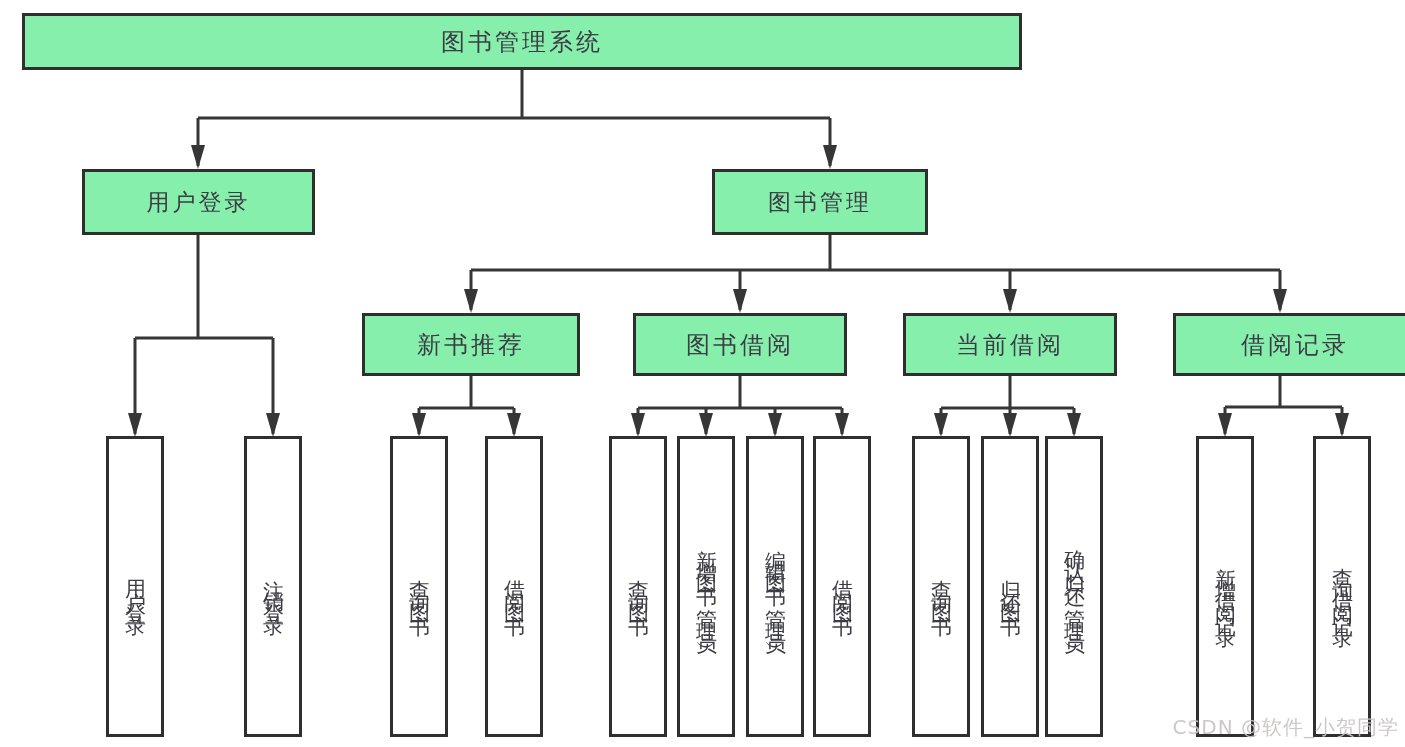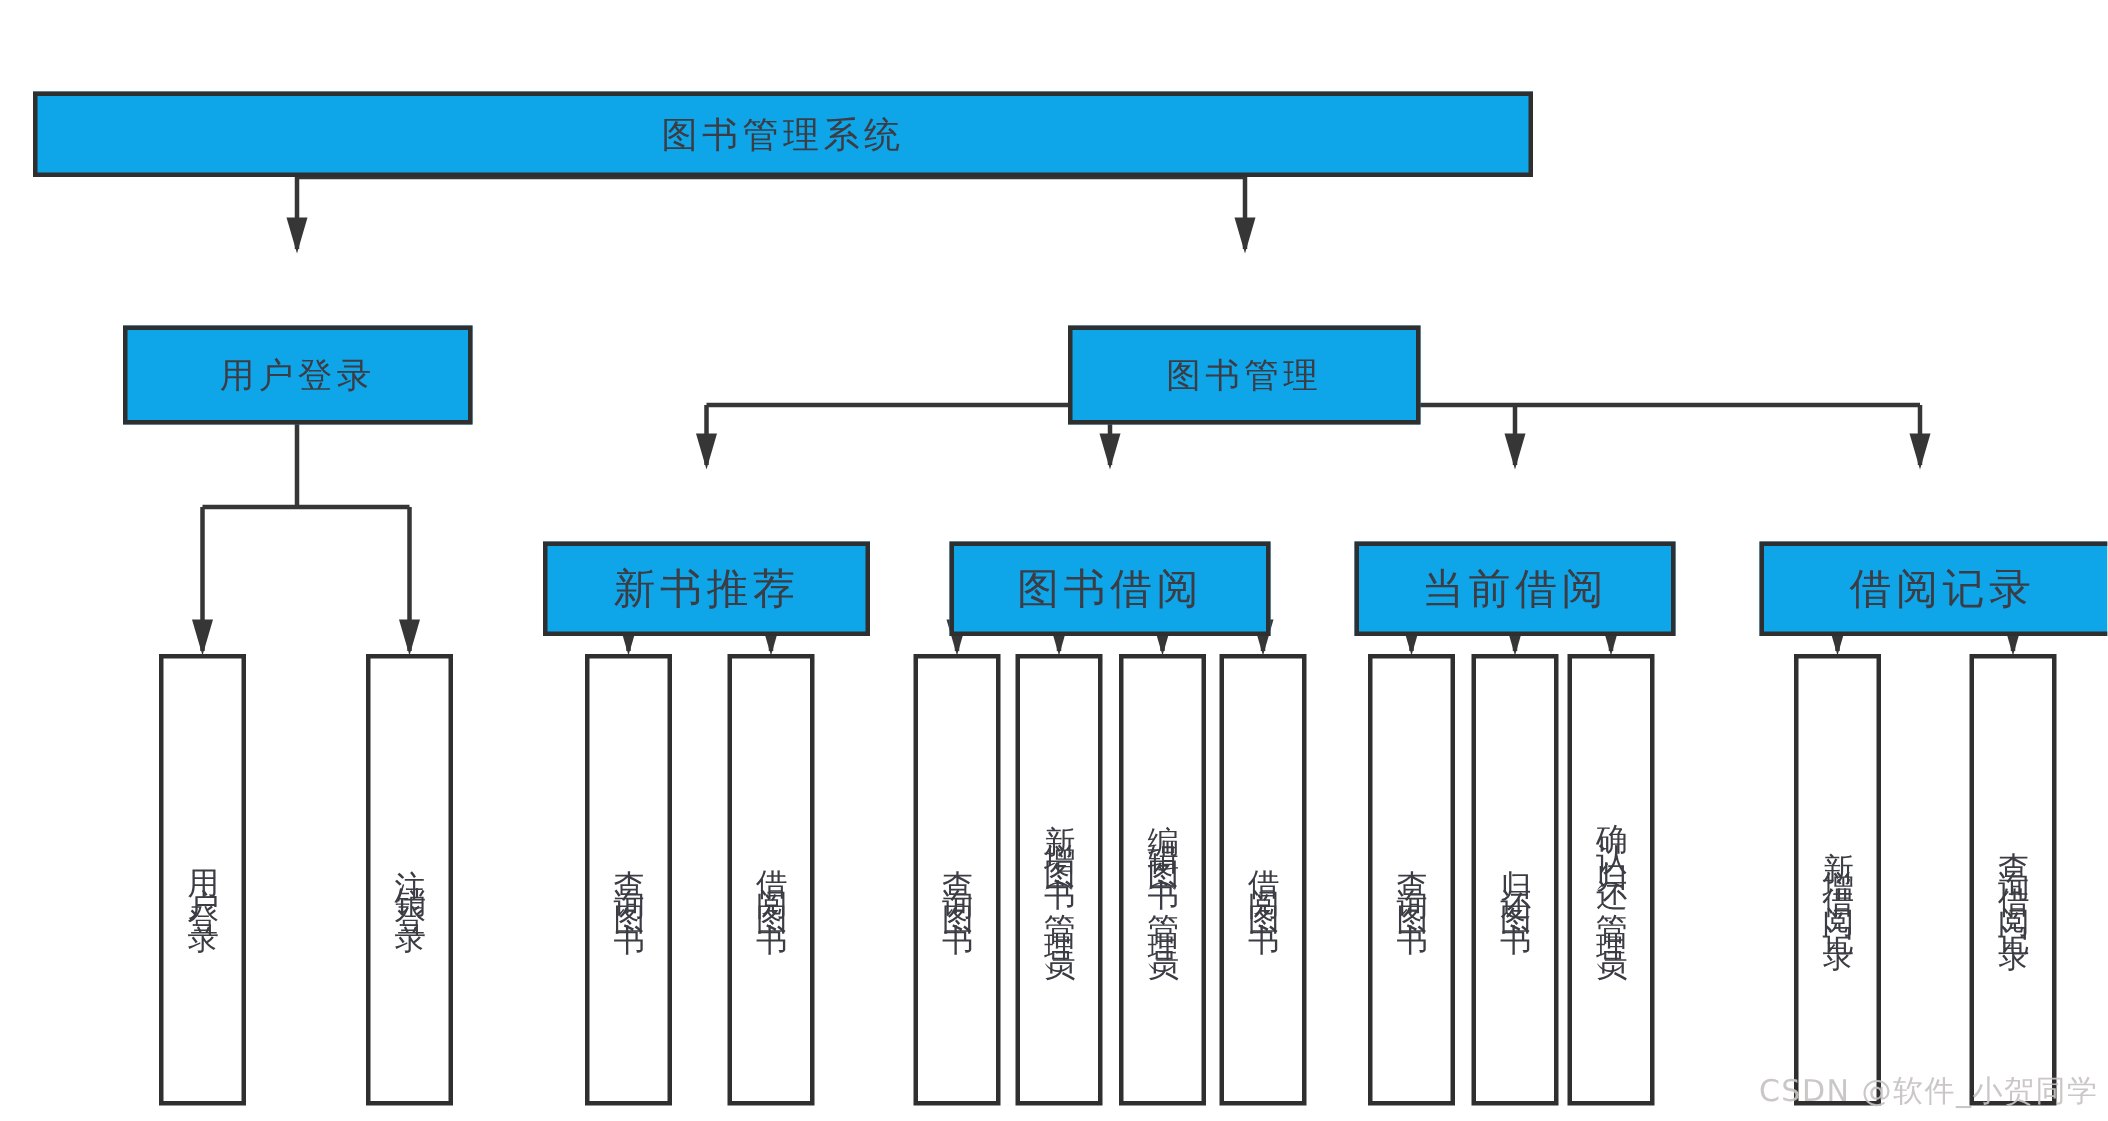--- a/index.html
+++ b/index.html
@@ -30,42 +30,41 @@
     stroke: var(--line);
     stroke-width: 3;
     fill: none;
   }
   .connectors polygon {
     fill: var(--line);
     stroke: none;
   }
   .node {
     position: absolute;
-    background: #0ea5e9;
+    background: #86efac;
     border: 3px solid var(--box-border);
     display: flex;
     align-items: center;
     justify-content: center;
     text-align: center;
     letter-spacing: 3px;
     z-index: 1;
-    margin-top: 48px;
   }
   .node.root {
     left: 22px; top: 13px;
     width: 1000px; height: 57px;
     font-size: 24px;
   }
   .node.l2 {
     top: 169px; height: 66px;
     font-size: 23px;
   }
   .node.l3 {
     top: 313px; height: 63px;
-    font-size: 28px;
+    font-size: 24px;
   }
   .leaf {
     position: absolute;
     top: 436px;
     width: 58px; height: 301px;
     background: #fff;
     border: 3px solid var(--box-border);
     display: flex;
     align-items: center;
     justify-content: center;
@@ -124,21 +123,21 @@
       <polygon points="1003,413 1017,413 1010,437"></polygon>
       <polygon points="1067,413 1081,413 1074,437"></polygon>
       <polygon points="1218,413 1232,413 1225,437"></polygon>
       <polygon points="1335,413 1349,413 1342,437"></polygon>
     </g>
   </svg>
 
   <div class="node root">图书管理系统</div>
 
   <div class="node l2" style="left:82px; width:233px;">用户登录</div>
-  <div class="node l2" style="left:712px; width:235px;">图书管理</div>
+  <div class="node l2" style="left:712px; width:216px;">图书管理</div>
 
   <div class="node l3" style="left:362px; width:218px;">新书推荐</div>
   <div class="node l3" style="left:903px; width:214px;">当前借阅</div>
   <div class="node l3" style="left:633px; width:214px;">图书借阅</div>
   <div class="node l3" style="left:1173px; width:244px;">借阅记录</div>
 
   <div class="leaf" style="left:106px;">用户登录</div>
   <div class="leaf" style="left:244px;">注销登录</div>
 
   <div class="leaf" style="left:390px;">查询图书</div>

